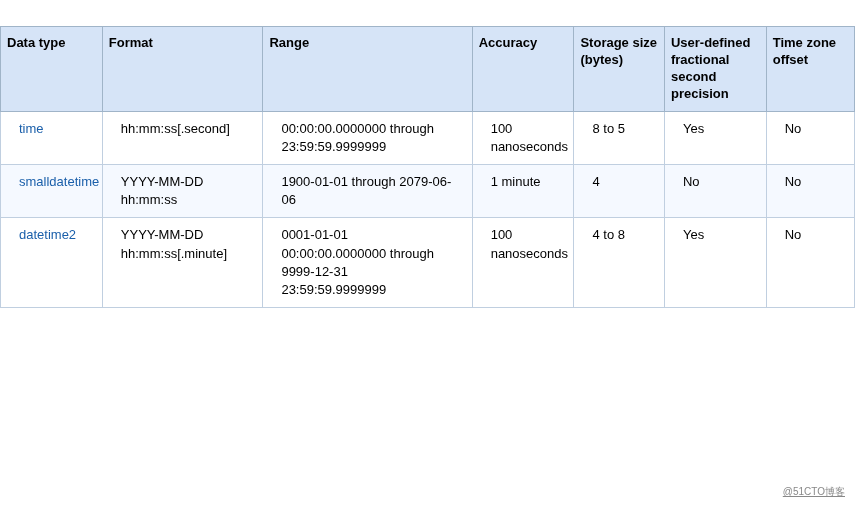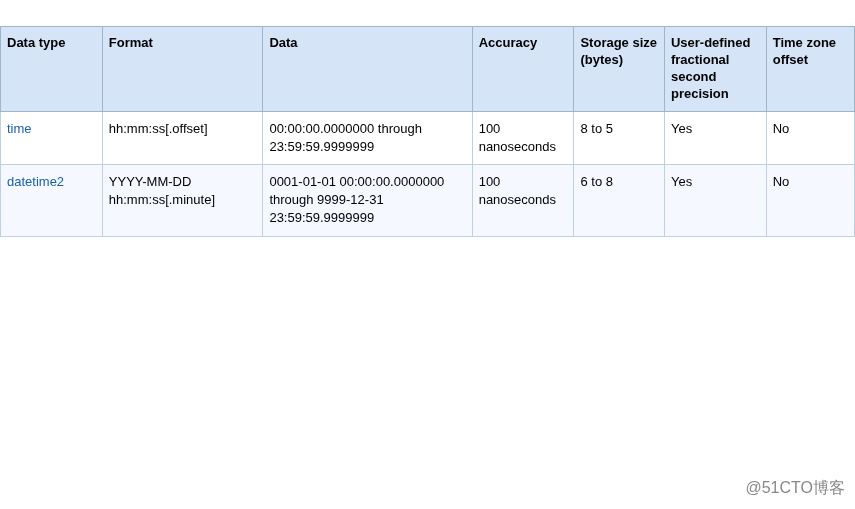--- a/index.html
+++ b/index.html
@@ -36,82 +36,92 @@
       background: #d6e4f7;
       border: 1px solid #a0b4c8;
       padding: 8px 6px;
       text-align: left;
       vertical-align: top;
       font-weight: bold;
       line-height: 1.3;
     }
     tbody tr td {
       border: 1px solid #c0cfe0;
-      padding: 8px 6px;
+      padding: 8px 18px;
       vertical-align: top;
       line-height: 1.4;
     }
     tbody tr:nth-child(odd) td {
       background: #fff;
     }
     tbody tr:nth-child(even) td {
       background: #f5f9ff;
     }
     td.datatype {
       color: #1a5faa;
     }
     .watermark {
       position: fixed;
       bottom: 10px;
       right: 10px;
-      font-size: 16px;
+      font-size: 10px;
       color: #888;
+      text-decoration: underline;
     }
   </style>
 </head>
 <body>
 
 <div class="table-wrapper">
   <table>
     <colgroup>
       <col class="col-datatype">
       <col class="col-format">
       <col class="col-range">
       <col class="col-accuracy">
       <col class="col-storage">
       <col class="col-userdefined">
       <col class="col-timezone">
     </colgroup>
     <thead>
       <tr>
         <th>Data type</th>
         <th>Format</th>
-        <th>Data</th>
+        <th>Range</th>
         <th>Accuracy</th>
         <th>Storage size (bytes)</th>
         <th>User-defined fractional second precision</th>
         <th>Time zone offset</th>
       </tr>
     </thead>
     <tbody id="table-body">
     <tr>
           <td class="datatype">time</td>
-          <td>hh:mm:ss[.offset]</td>
+          <td>hh:mm:ss[.second]</td>
           <td>00:00:00.0000000 through 23:59:59.9999999</td>
           <td>100 nanoseconds</td>
           <td>8 to 5</td>
           <td>Yes</td>
           <td>No</td>
         </tr>
         <tr>
+          <td class="datatype">smalldatetime</td>
+          <td>YYYY-MM-DD hh:mm:ss</td>
+          <td>1900-01-01 through 2079-06-06</td>
+          <td>1 minute</td>
+          <td>4</td>
+          <td>No</td>
+          <td>No</td>
+        </tr>
+        <tr>
           <td class="datatype">datetime2</td>
           <td>YYYY-MM-DD hh:mm:ss[.minute]</td>
           <td>0001-01-01 00:00:00.0000000 through 9999-12-31 23:59:59.9999999</td>
           <td>100 nanoseconds</td>
-          <td>6 to 8</td>
+          <td>4 to 8</td>
           <td>Yes</td>
           <td>No</td>
         </tr>
       </tbody>
   </table>
 </div>
 
 <div class="watermark">@51CTO博客</div>
 
 </body></html>

